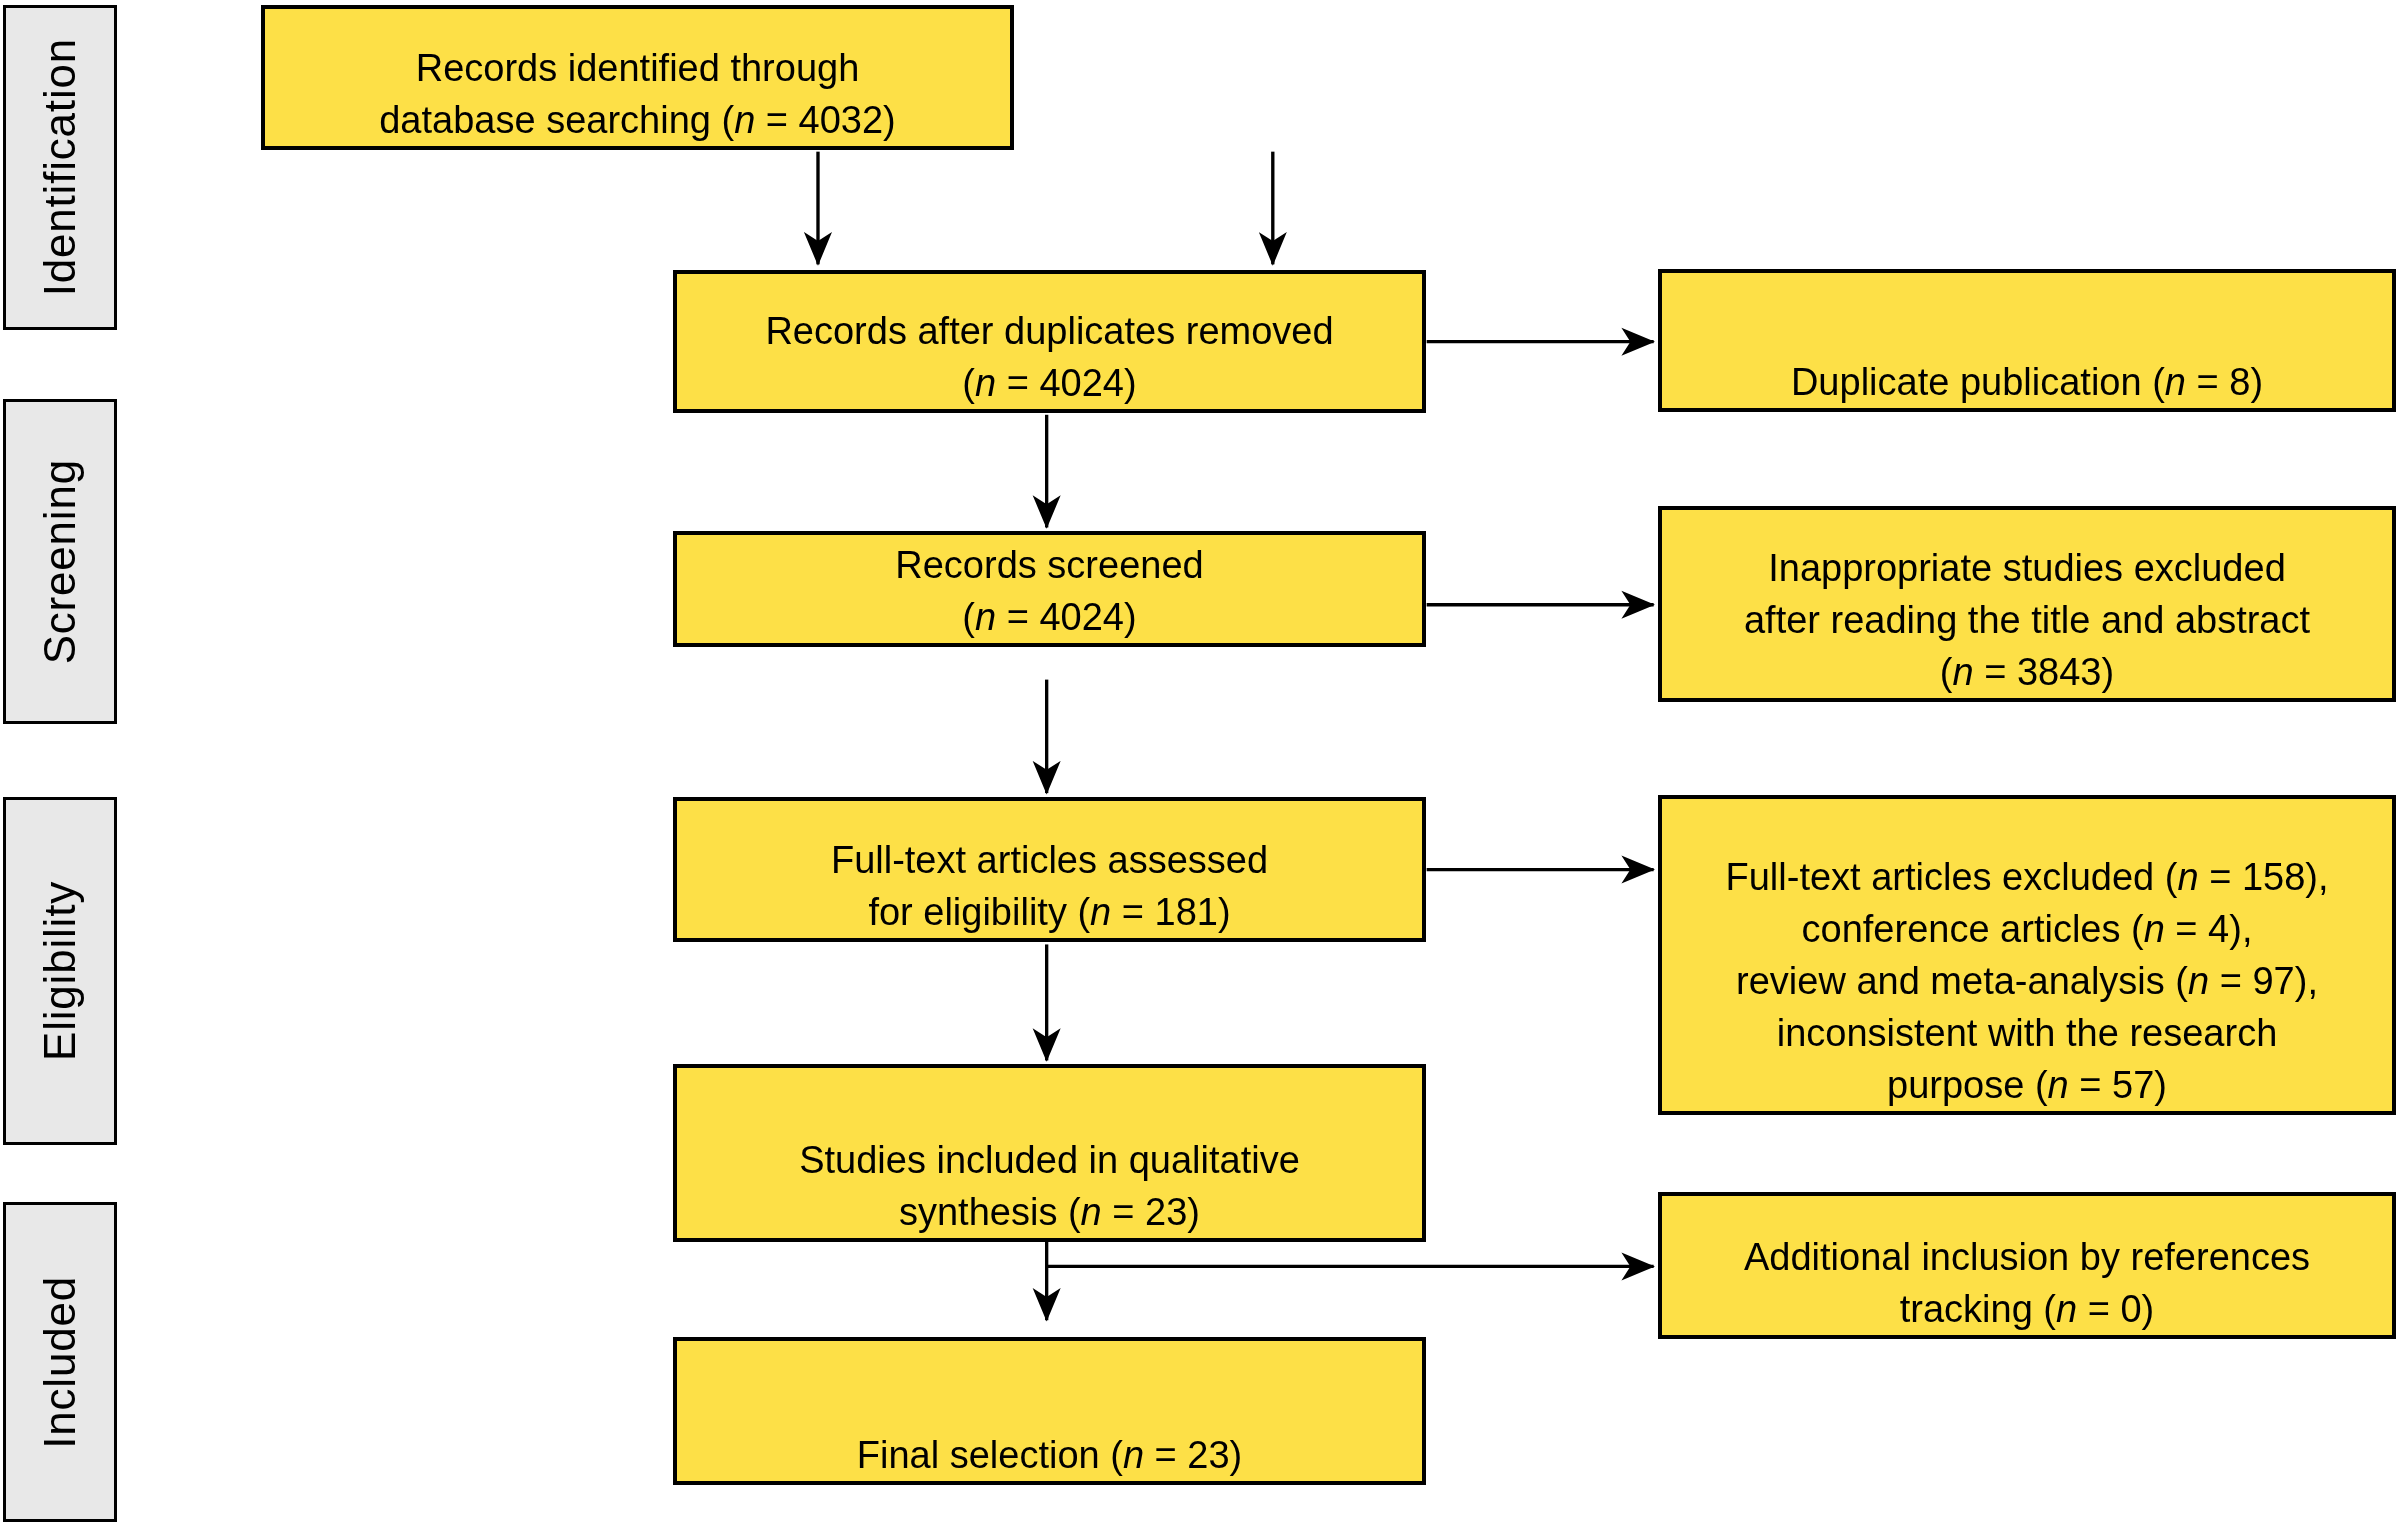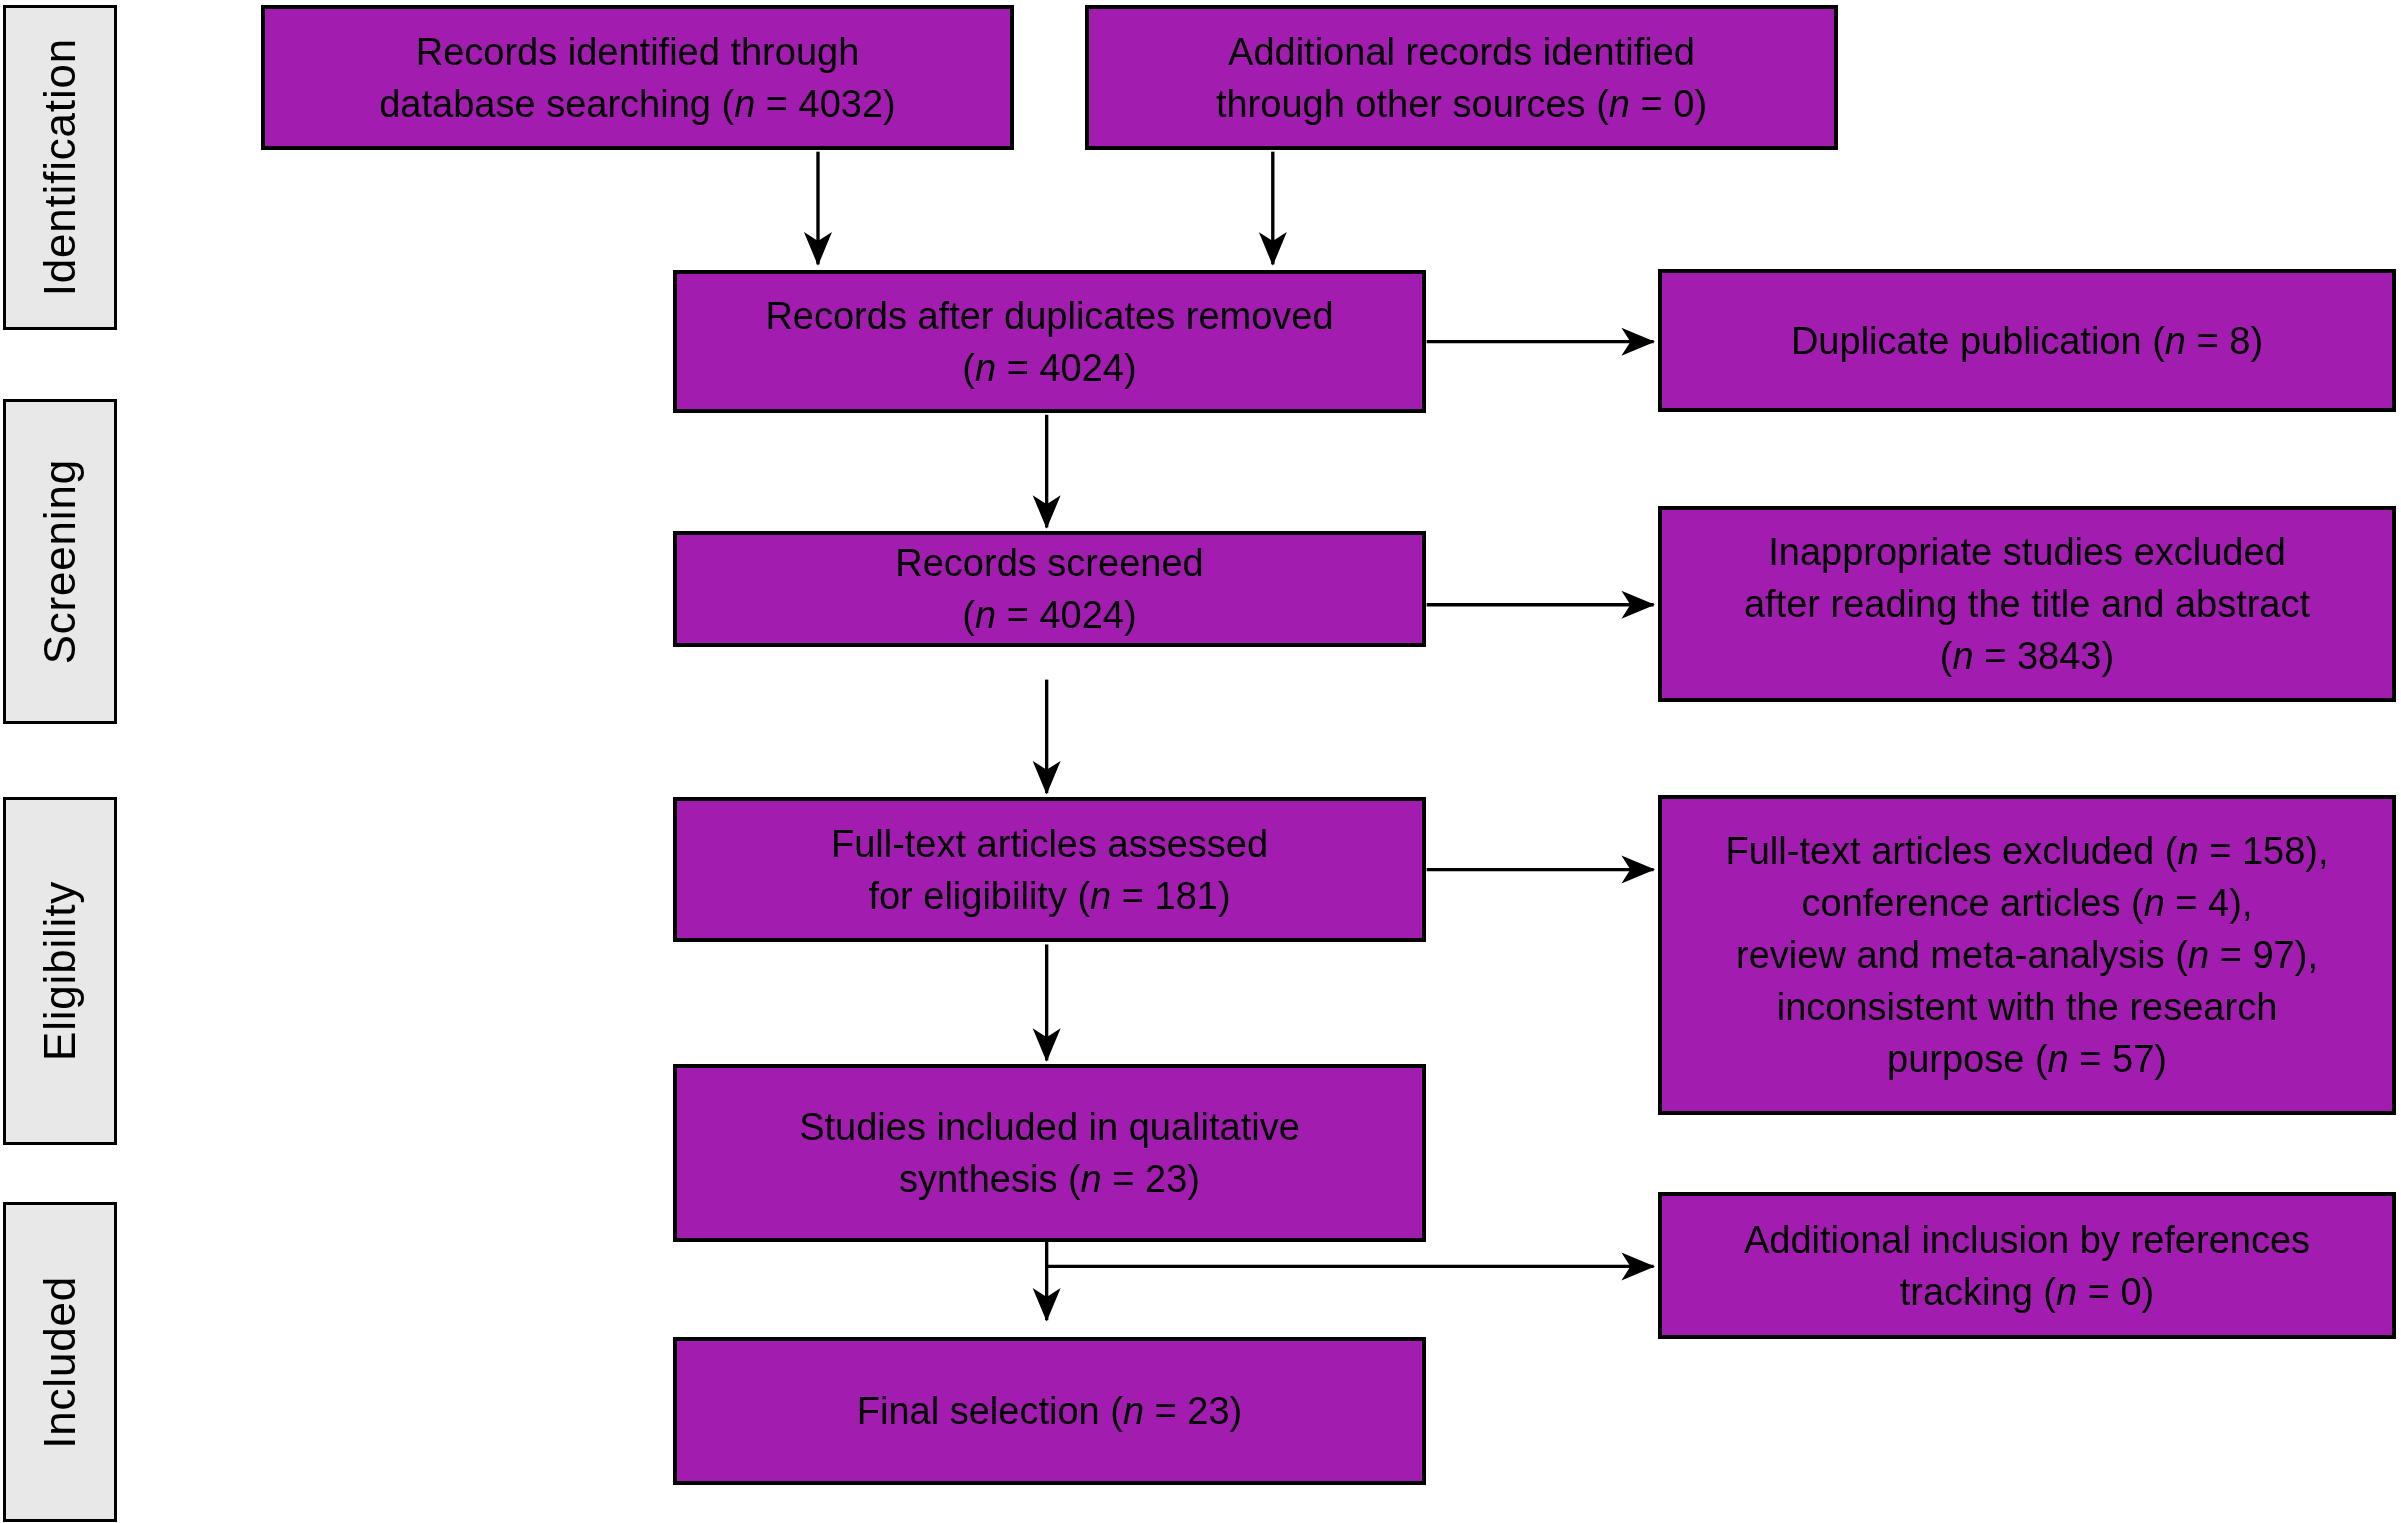--- a/index.html
+++ b/index.html
@@ -24,23 +24,23 @@
   .stage span {
     writing-mode: vertical-rl;
     transform: rotate(180deg);
     font-size: 44px;
     letter-spacing: 0.8px;
     white-space: nowrap;
   }
 
   .box {
     position: absolute;
-    background: #a21caf;
+    background: #fde047;
     border: 4.2px solid #000;
-    display: flex; align-items: center; justify-content: center;
+    display: flex; align-items: flex-end; justify-content: center;
     text-align: center;
     font-size: 38px;
     line-height: 52px;
   }
   .box .txt { white-space: nowrap; }
   .box i { font-style: italic; }
 
   
   #stage-identification { left: 3.4px;  top: 5px;    width: 114px; height: 325px; }
   #stage-screening      { left: 3.4px;  top: 399px;  width: 114px; height: 325px; }
@@ -94,23 +94,20 @@
   <div class="stage" id="stage-eligibility">
     <span>Eligibility</span>
   </div>
   <div class="stage" id="stage-included">
     <span>Included</span>
   </div>
 
   <div class="box" id="box-identified">
     <div class="txt">Records identified through<br>database searching (<i>n</i> = 4032)</div>
   </div>
-  <div class="box" id="box-additional">
-    <div class="txt">Additional records identified<br>through other sources (<i>n</i> = 0)</div>
-  </div>
   <div class="box" id="box-deduplicated">
     <div class="txt">Records after duplicates removed<br>(<i>n</i> = 4024)</div>
   </div>
   <div class="box" id="box-duplicate">
     <div class="txt">Duplicate publication (<i>n</i> = 8)</div>
   </div>
   <div class="box" id="box-screened">
     <div class="txt">Records screened<br>(<i>n</i> = 4024)</div>
   </div>
   <div class="box" id="box-inappropriate">

